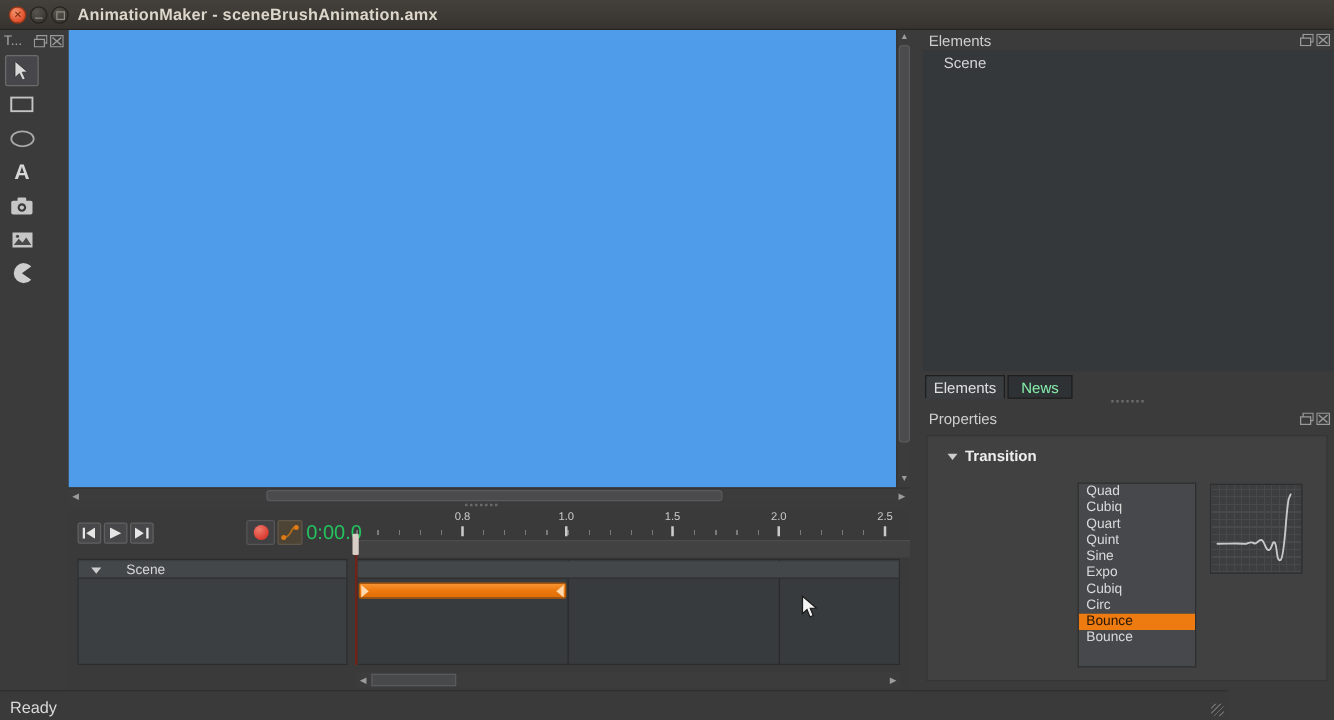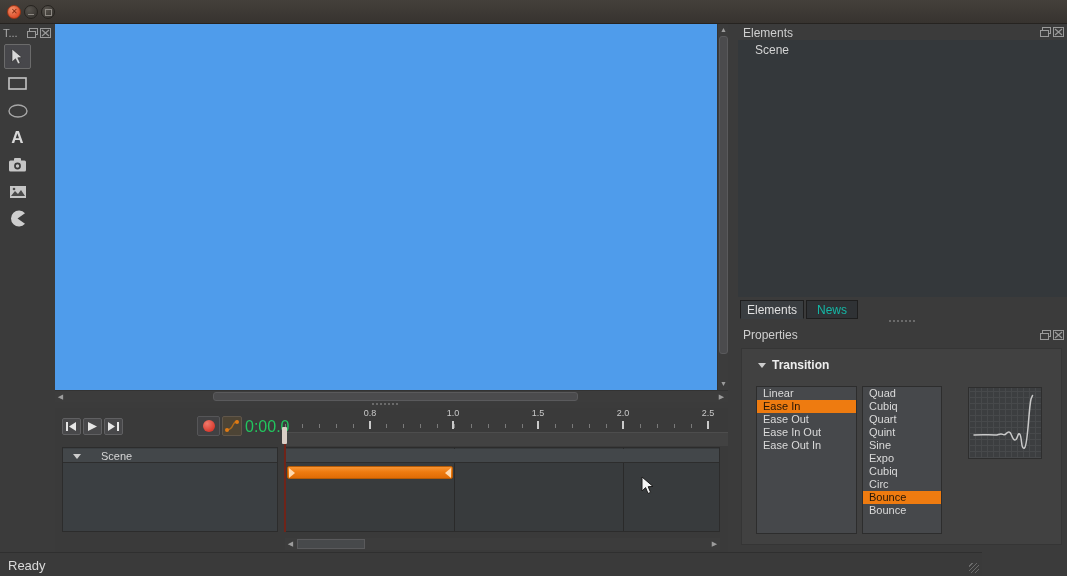--- a/index.html
+++ b/index.html
@@ -71,21 +71,21 @@
   .km.l { left:1px; border-left:6px solid #ffd9ae; }
   .km.r { right:1px; border-right:6px solid #ffd9ae; }
   .bscroll { left:230px; top:130px; width:435px; height:12px; background:#3c3c3c; }
   .bthumb { left:12px; top:1px; width:68px; height:10px; background:#47494b; border:1px solid #5a5a5c; }
 
   
   .eltree { left:738px; top:40px; width:329px; height:257px; background:#34383b; }
   .tab { top:300px; height:19px; font-size:12px; display:flex; align-items:center; justify-content:center;
          border:1px solid #1e1e1e; }
   .tab.on  { background:#3a3e41; color:#e0e0e0; border-bottom-color:#3a3e41; }
-  .tab.off { background:#2f3235; color:#14b8a6;text-align:center; }
+  .tab.off { background:#2f3235; color:#86efac;text-align:center; }
   .proppane { left:741px; top:348px; width:321px; height:197px; background:#414141; border:1px solid #353535; }
   .tri { width:0; height:0; border-left:4px solid transparent; border-right:4px solid transparent; border-top:5px solid #cdcdcd; }
   .listbox { top:37px; width:101px; height:148px; background:#46484b; border:1px solid #2d2d2d; overflow:hidden; }
   .li { height:13px; line-height:13px; font-size:11px; padding-left:6px; color:#dadada; white-space:nowrap; }
   .li.sel { background:#ee7b10; color:#241607; }
   .preview { left:226px; top:38px; width:74px; height:72px; background:#3c3e40; border:1px solid #2e2e2e;
      background-image:repeating-linear-gradient(0deg,#47494b 0 1px,transparent 1px 6px),
                       repeating-linear-gradient(90deg,#47494b 0 1px,transparent 1px 6px); }
 
   
@@ -96,20 +96,21 @@
 
   .cursor { pointer-events:none; }
 </style>
 </head>
 <body>
 
 <div class="abs titlebar">
   <div class="abs winbtn close"></div>
   <div class="abs winbtn min"></div>
   <div class="abs winbtn max"></div>
+  <div class="abs wintitle">AnimationMaker - sceneBrushAnimation.amx</div>
 </div>
 
 <div class="abs" style="left:0;top:24px;width:55px;height:528px;">
   <div class="abs dockhead" style="left:3px;top:3px;font-size:11px;color:#a8a8a8;">T...</div>
   <div class="abs mini-ic" style="left:27px;top:4px;">
     <svg width="11" height="10">
         <rect x="2.5" y="0.5" width="8" height="6" fill="none" stroke="#9a9a9a"></rect>
         <rect x="0.5" y="3.5" width="8" height="6" fill="#3b3b3b" stroke="#9a9a9a"></rect>
       </svg>
     </div>
@@ -283,29 +284,22 @@
   <svg width="11" height="10">
       <rect x="0.5" y="0.5" width="10" height="9" fill="none" stroke="#9a9a9a"></rect>
       <path d="M2,2 L9,8 M9,2 L2,8" stroke="#9a9a9a" stroke-width="1.2"></path>
     </svg>
   </div>
 
 <div class="abs proppane">
   <div class="abs tri" style="left:16px;top:14px;"></div>
   <div class="abs" style="left:30px;top:9px;font-size:12px;font-weight:bold;color:#ededed;">Transition</div>
 
-  <div class="abs listbox" style="left:14px;">
-    <div class="li">Linear</div>
-    <div class="li sel">Ease In</div>
-    <div class="li">Ease Out</div>
-    <div class="li">Ease In Out</div>
-    <div class="li">Ease Out In</div>
-  </div>
-
-  <div class="abs listbox" style="left:120px;width:80px;">
+
+  <div class="abs listbox" style="left:120px;width:95px;">
     <div class="li">Quad</div>
     <div class="li">Cubiq</div>
     <div class="li">Quart</div>
     <div class="li">Quint</div>
     <div class="li">Sine</div>
     <div class="li">Expo</div>
     <div class="li">Cubiq</div>
     <div class="li">Circ</div>
     <div class="li sel">Bounce</div>
     <div class="li">Bounce</div>

